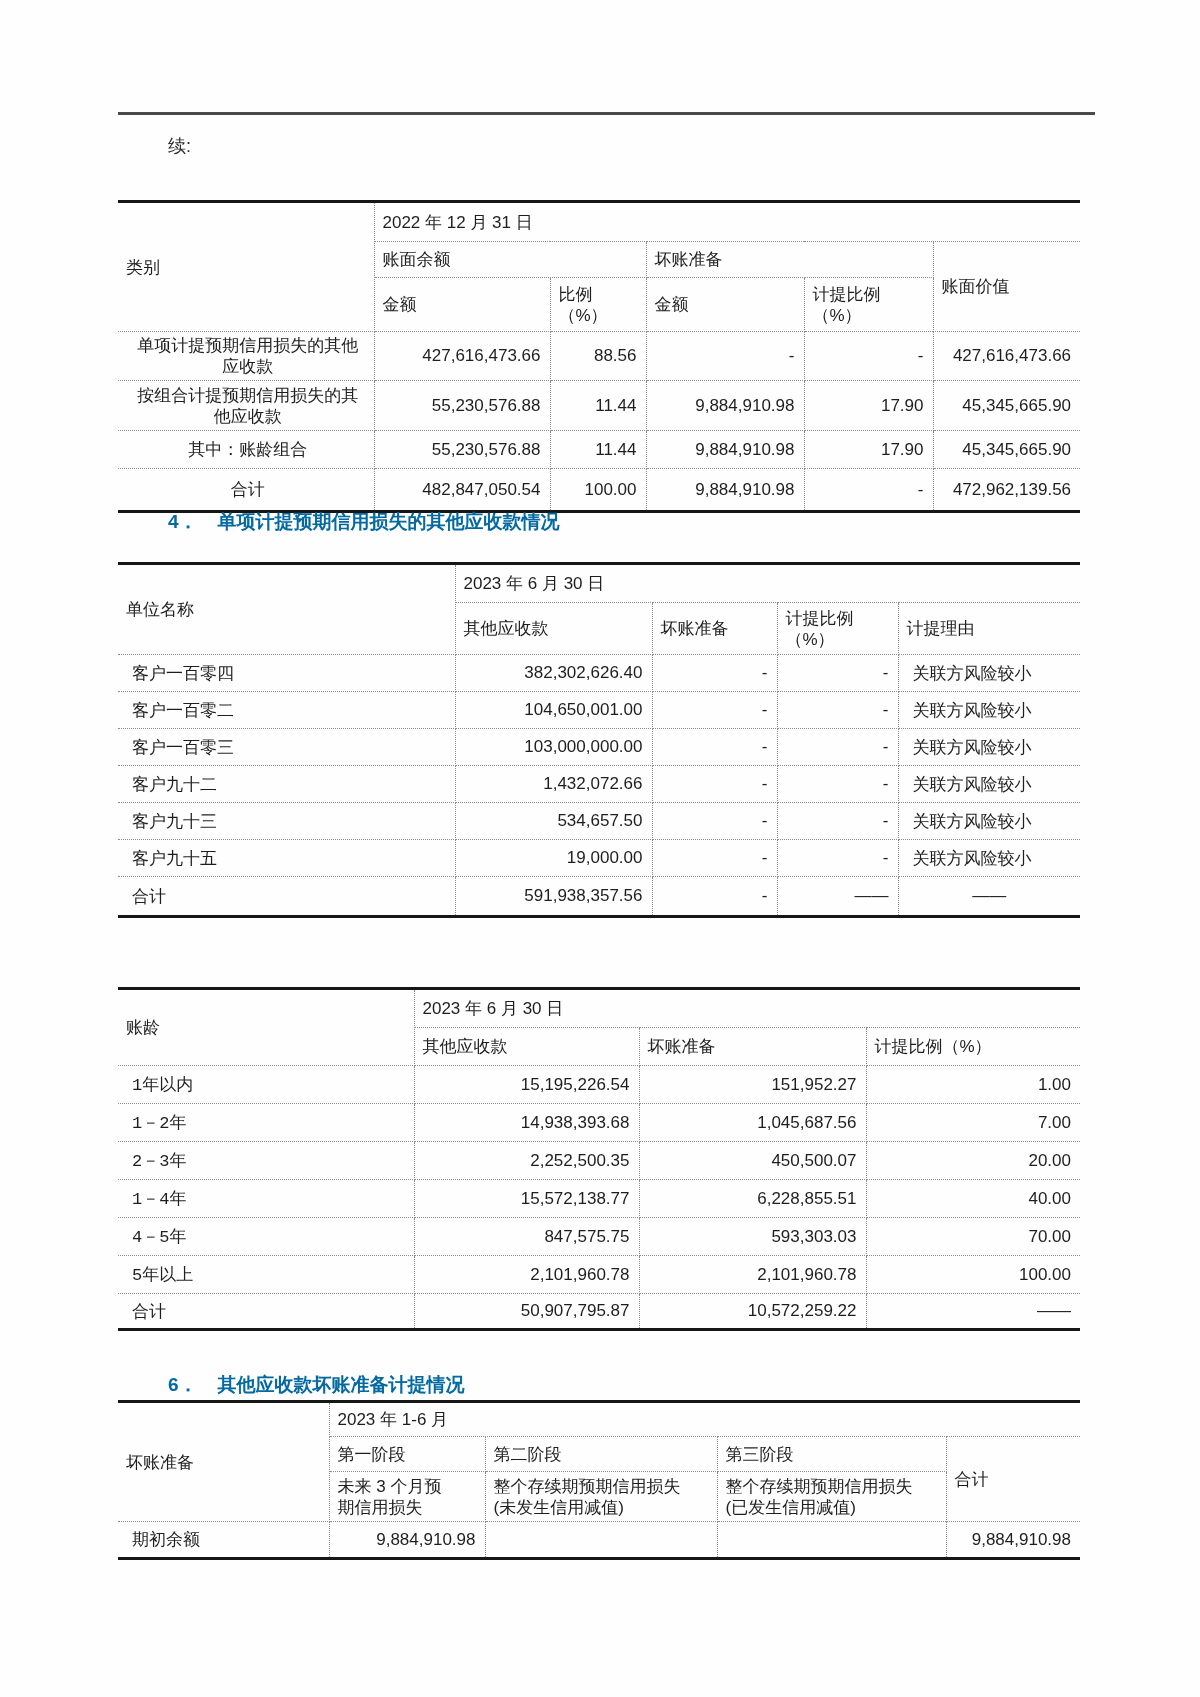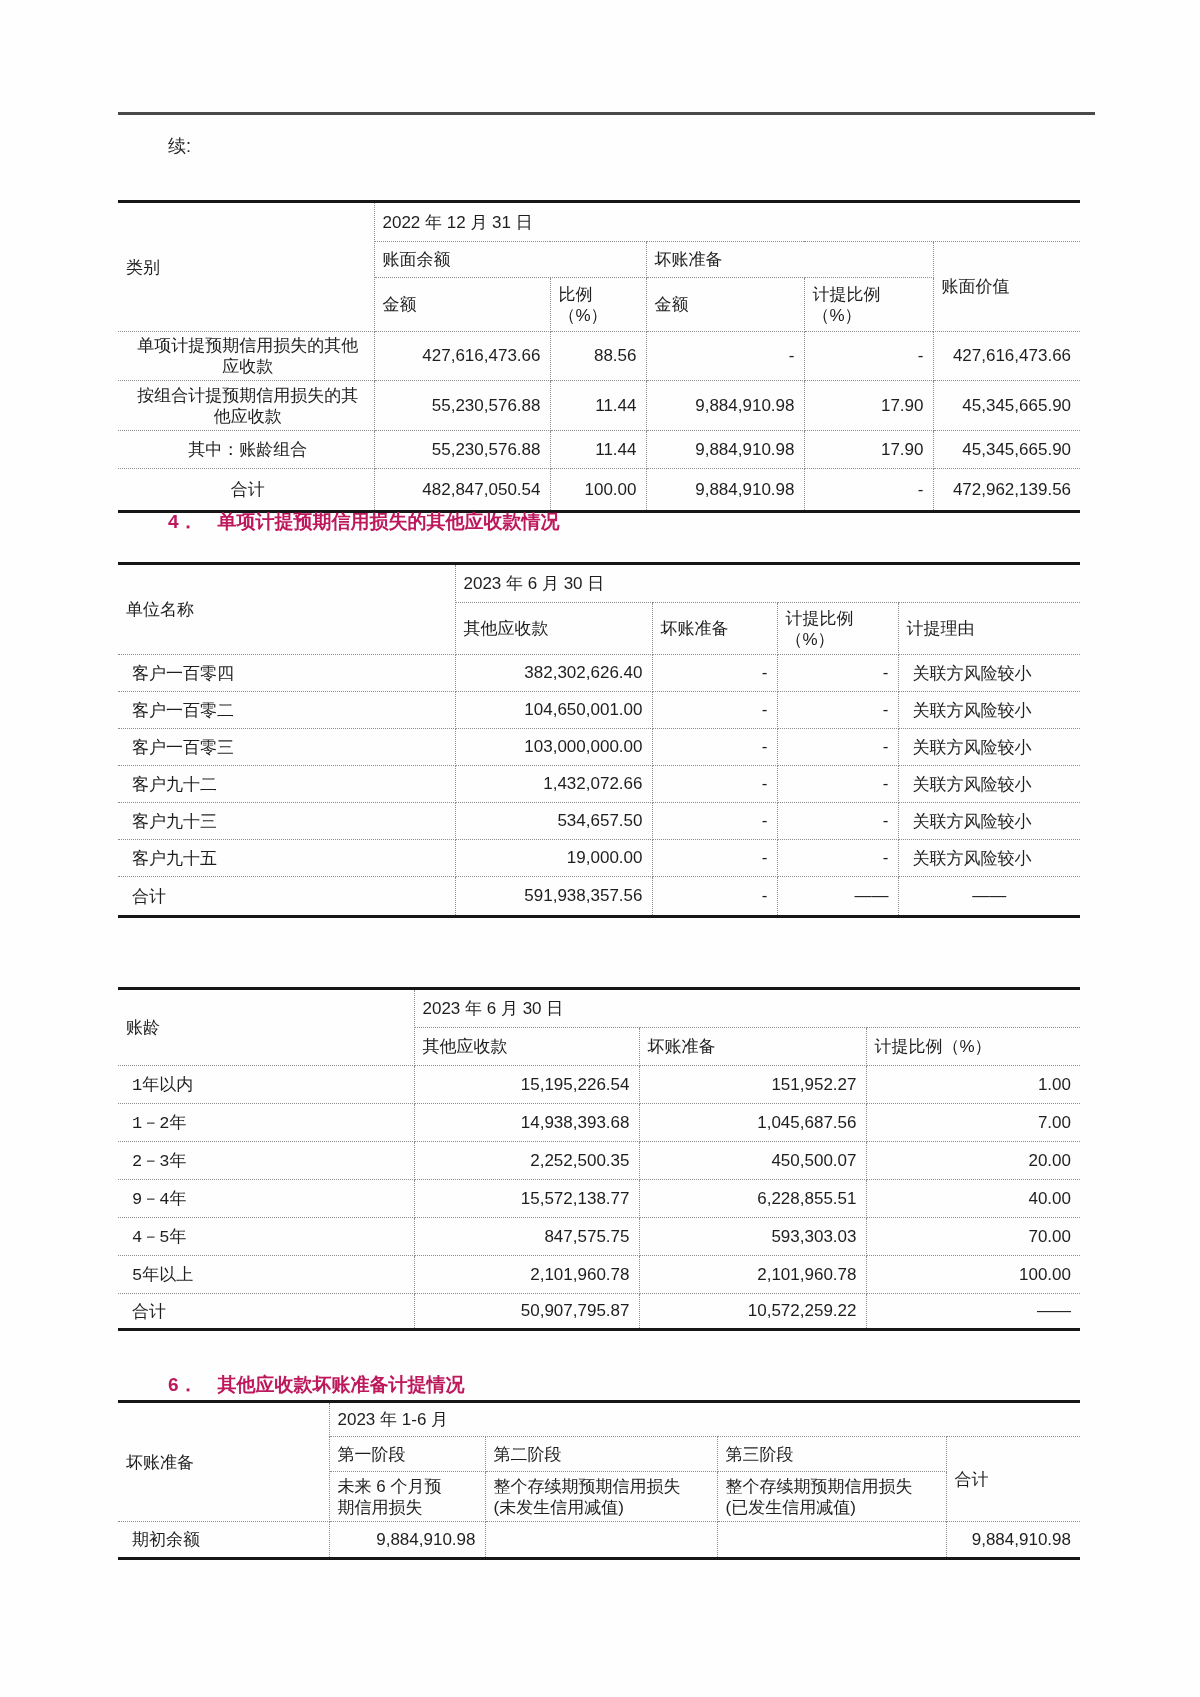--- a/index.html
+++ b/index.html
@@ -2,21 +2,21 @@
 <html><head>
 <meta charset="utf-8">
 <style>
   html,body{margin:0;padding:0;}
   body{background:#ffffff;font-family:"Liberation Sans","DejaVu Sans",sans-serif;}
   .page{position:relative;width:1200px;height:1697px;background:#fefefe;overflow:hidden;color:#1e1e1e;}
 
   .rule-top{position:absolute;left:118px;top:112px;width:977px;height:3px;background:#4a4a4a;}
   .cont-label{position:absolute;left:168px;top:134px;font-size:18px;color:#2a2a2a;}
 
-  .sec-h{position:absolute;left:168px;font-size:19px;font-weight:bold;color:#be185d;}
+  .sec-h{position:absolute;left:168px;font-size:19px;font-weight:bold;color:#0369a1;}
   .sec-h .num{margin-right:20px;}
   .h4{top:509px;} .h5{top:934px;} .h6{top:1372px;}
 
   .fintable{position:absolute;left:118px;border-collapse:collapse;table-layout:fixed;width:962px;
             border-top:3px solid #161616;border-bottom:3px solid #161616;}
   #t1{top:200px;} #t2{top:562px;} #t3{top:987px;} #t4{top:1400px;}
 
   .fintable th,.fintable td{border:1px dotted #8d8d8d;vertical-align:middle;font-weight:normal;
             padding:2px 8px;font-size:17px;color:#1e1e1e;overflow:hidden;}
   .fintable th{text-align:left;}
@@ -242,21 +242,21 @@
           <td>1,045,687.56</td>
           <td>7.00</td>
         </tr>
         <tr>
           <td>2－3年</td>
           <td>2,252,500.35</td>
           <td>450,500.07</td>
           <td>20.00</td>
         </tr>
         <tr>
-          <td>9－4年</td>
+          <td>1－4年</td>
           <td>15,572,138.77</td>
           <td>6,228,855.51</td>
           <td>40.00</td>
         </tr>
         <tr>
           <td>4－5年</td>
           <td>847,575.75</td>
           <td>593,303.03</td>
           <td>70.00</td>
         </tr>
@@ -292,21 +292,21 @@
         <th rowspan="3">坏账准备</th>
         <th colspan="4">2023 年 1-6 月</th>
       </tr>
       <tr>
         <th>第一阶段</th>
         <th>第二阶段</th>
         <th>第三阶段</th>
         <th rowspan="2">合计</th>
       </tr>
       <tr>
-        <th class="wrap2">未来 6 个月预
+        <th class="wrap2">未来 3 个月预
 期信用损失</th>
         <th class="wrap2">整个存续期预期信用损失
 (未发生信用减值)</th>
         <th class="wrap2">整个存续期预期信用损失
 (已发生信用减值)</th>
       </tr>
     </thead>
     <tbody>
         <tr>
           <td>期初余额</td>

